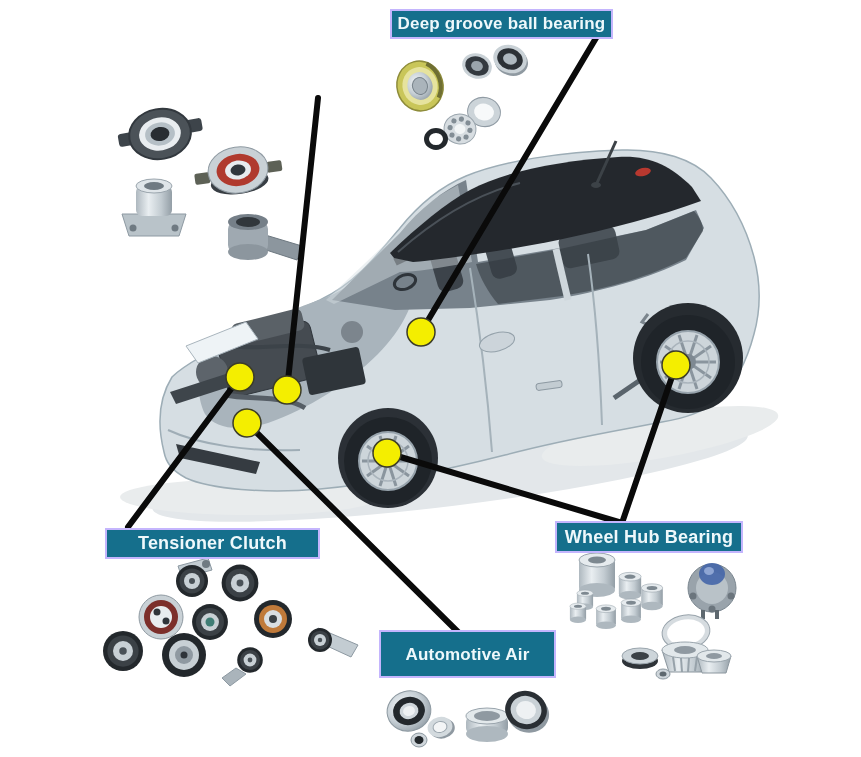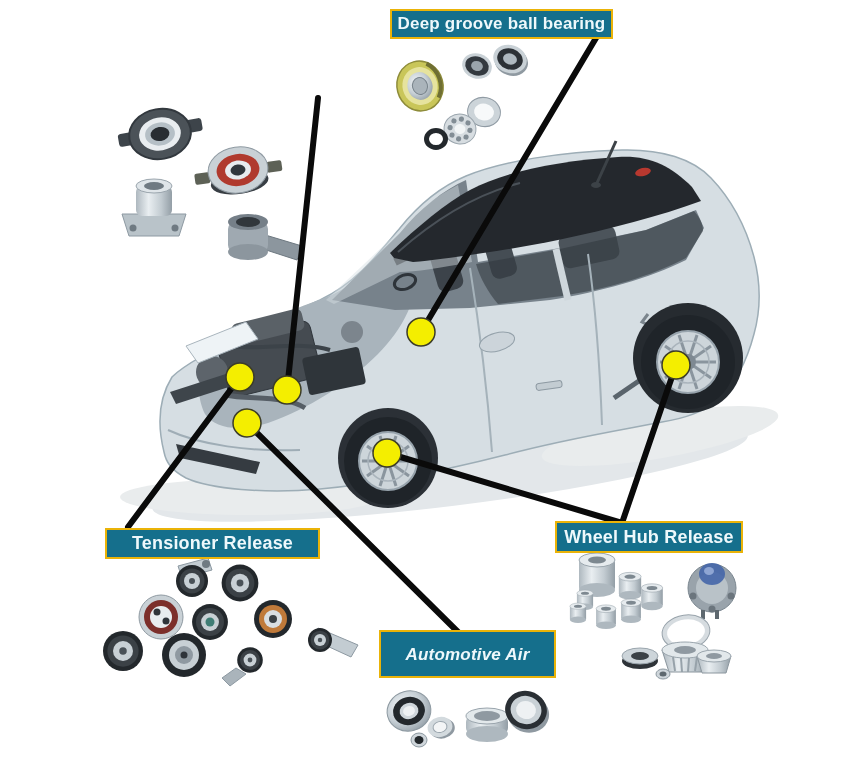--- a/index.html
+++ b/index.html
@@ -3,30 +3,30 @@
 <meta charset="utf-8">
 <style>
   html,body{margin:0;padding:0;background:#fff;}
   #stage{
     position:relative;width:861px;height:757px;background:#ffffff;
     font-family:"Liberation Sans",sans-serif;overflow:hidden;
   }
   #scene{position:absolute;left:0;top:0;width:861px;height:757px;}
   .lab{
     position:absolute;display:flex;align-items:center;justify-content:center;
-    background:#156f8c;border:2px solid #eab308;box-sizing:border-box;
+    background:#156f8c;border:2px solid #c4b5fd;box-sizing:border-box;
     color:#eef8fb;font-weight:bold;text-align:right;white-space:nowrap;
     letter-spacing:.2px;z-index:5;
   }
   #lab-deep   {left:390px;top:9px;  width:223px;height:30px;font-size:17px;}
   #lab-clutch {left:97px; top:72px; width:223px;height:32px;font-size:18px;}
   #lab-tension{left:105px;top:528px;width:215px;height:31px;font-size:18px;}
   #lab-wheel  {left:555px;top:521px;width:188px;height:32px;font-size:18px;}
   #lab-ac     {left:379px;top:630px;width:177px;height:48px;font-size:17px;
-               flex-direction:column;line-height:21px;font-style:italic;}
+               flex-direction:column;line-height:21px;}
 </style>
 </head>
 <body>
 
 <div id="stage">
 
 <svg id="scene" viewBox="0 0 861 757">
   <defs>
     <radialGradient id="gMet" cx="40%" cy="35%" r="75%">
       <stop offset="0%" stop-color="#f4f7f9"></stop>
@@ -366,22 +366,22 @@
         <circle cx="247" cy="423" r="14" fill="#f4ee00" stroke="#3c3c28" stroke-width="1.5"></circle>
         <circle cx="387" cy="453" r="14" fill="#f4ee00" stroke="#3c3c28" stroke-width="1.5"></circle>
         <circle cx="676" cy="365" r="14" fill="#f4ee00" stroke="#3c3c28" stroke-width="1.5"></circle>
       </g>
 </svg>
 
 <div class="lab" id="lab-deep">
   <span>Deep groove ball bearing</span>
 </div>
 <div class="lab" id="lab-tension">
-  <span>Tensioner Release</span>
+  <span>Tensioner Clutch</span>
 </div>
 <div class="lab" id="lab-wheel">
-  <span>Wheel Hub Release</span>
+  <span>Wheel Hub Bearing</span>
 </div>
 <div class="lab" id="lab-ac">
   <span>Automotive Air</span>
 </div>
 
 </div>
 
 </body></html>

